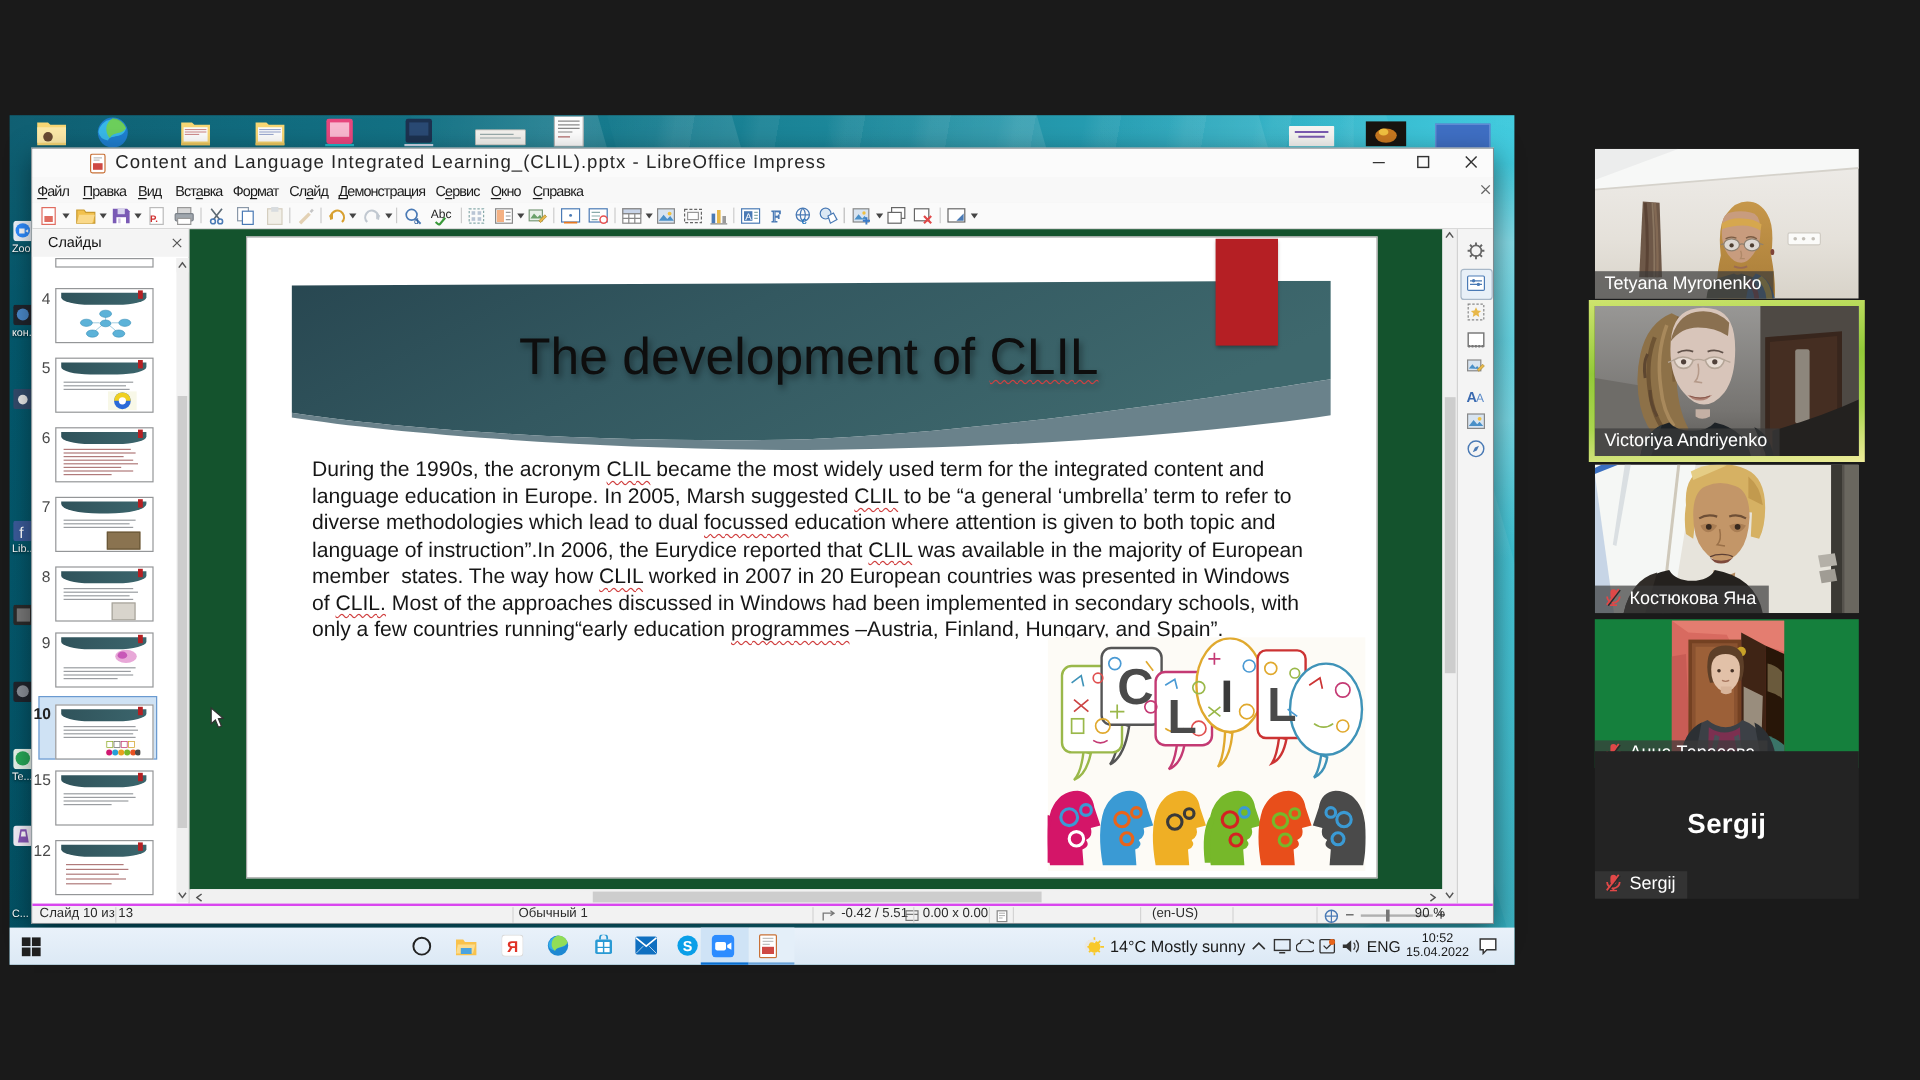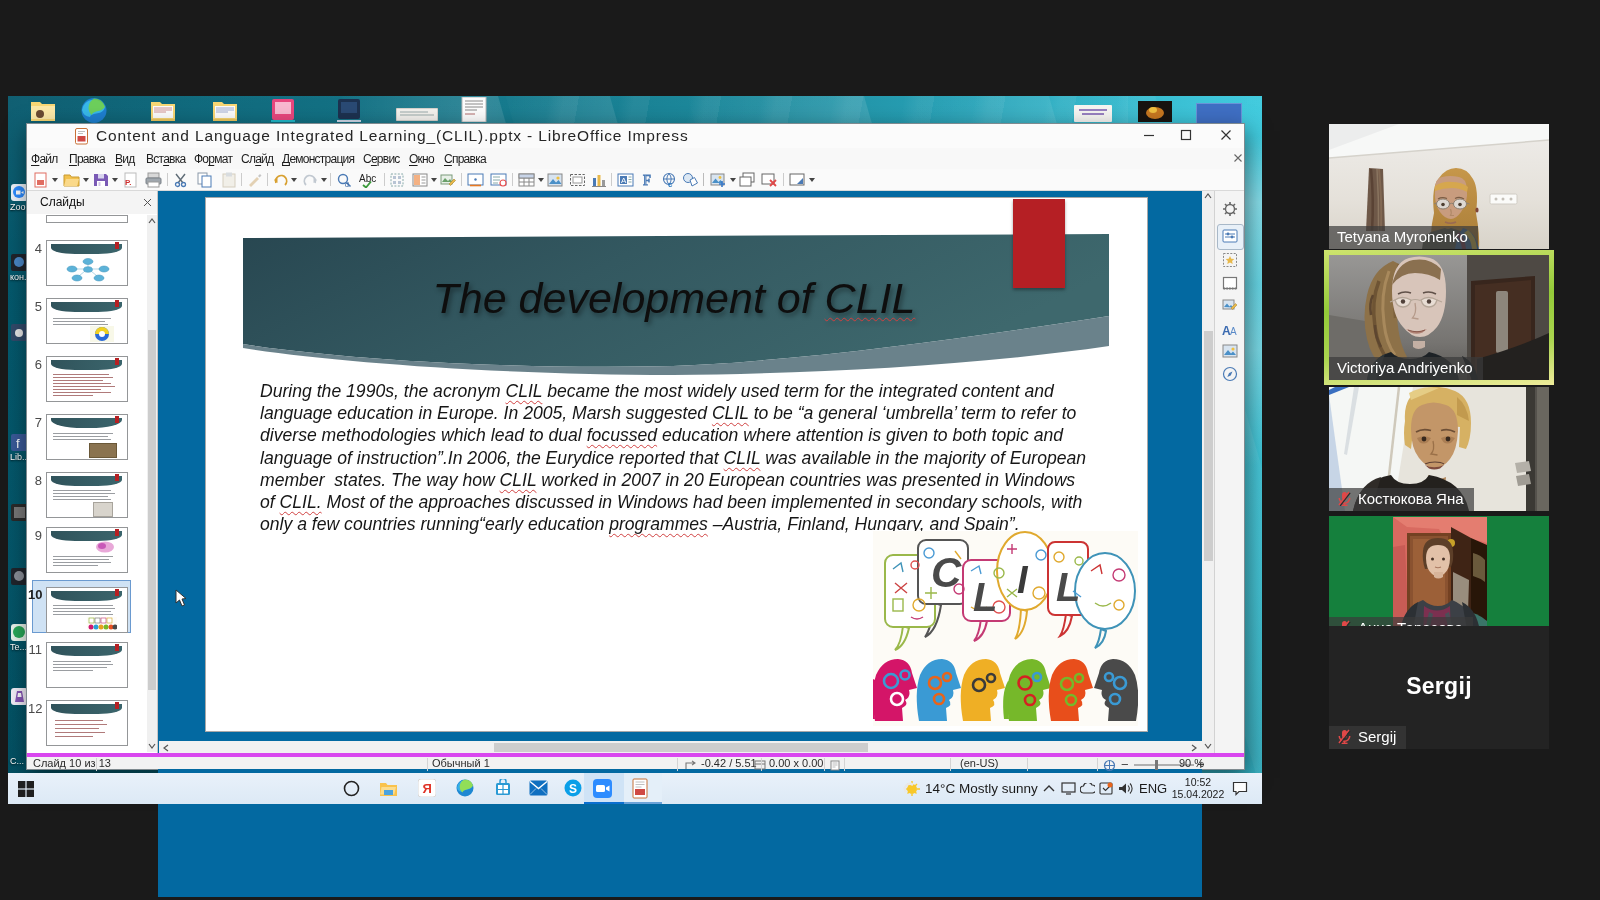--- a/index.html
+++ b/index.html
@@ -28,23 +28,23 @@
   .tband{position:absolute;left:4px;top:3px;width:71px;height:10px;background:linear-gradient(92deg,#30535b,#3b656c);border-radius:0 0 34% 34%/0 0 62% 62%;}
   .tdot{position:absolute;right:8px;top:1px;width:4px;height:7px;background:#b62023;}
   .tline{position:absolute;height:1px;background:#9a9da1;}
   .rline{position:absolute;height:1px;background:#b07a7a;}
   .sq{text-decoration:underline wavy 1px #d04040;text-underline-offset:3px;}
   #pscroll{position:absolute;left:120px;top:24px;width:10px;height:537px;background:#f0f0f0;}
   #vscroll{left:1175px;top:67px;width:12px;height:562px;background:#f0f0f0;}
   #hscroll{left:132px;top:617px;width:1043px;height:12px;background:#f1f1f1;}
   .arr{position:absolute;font-size:10px;color:#444;}
   #sidebar{left:1187px;top:67px;width:30px;height:562px;background:#f4f4f4;border-left:1px solid #d2d2d2;box-sizing:border-box;}
-  #work{left:131px;top:67px;width:1044px;height:706px;background:#0369a1;font-style:italic;}
+  #work{left:131px;top:67px;width:1044px;height:550px;background:#14532d;}
   #page{left:47px;top:6px;width:943px;height:535px;background:#ffffff;border:1px solid #a8a8a8;box-sizing:border-box;overflow:hidden;}
-  #statusbar{left:0;top:629px;width:1217px;height:16px;background:#f2f2f2;border-top:4px solid #d946ef;
+  #statusbar{left:0;top:629px;width:1217px;height:16px;background:#f2f2f2;border-top:2px solid #d946ef;
      font-size:11px;color:#2b2b2b;box-sizing:border-box;}
   #statusbar span{position:absolute;top:0px;}
   .ssep{position:absolute;top:1px;width:1px;height:13px;background:#d4d4d4;}
   #taskbar{left:8px;top:773px;width:1254px;height:31px;background:linear-gradient(180deg,#e9f1fa,#dce9f5);}
   .tile{position:absolute;left:1329px;width:220px;height:125px;background:#232323;overflow:hidden;}
   .nlabel{position:absolute;left:0;bottom:0;background:rgba(58,58,58,.70);color:#fff;
      font-size:15px;padding:2px 10px 4px 8px;white-space:nowrap;}
   .nlabel svg{display:inline;vertical-align:-2px;margin-right:7px;}
   svg{display:block;}
 </style>
@@ -464,21 +464,21 @@
           </g>
           <g fill="#fff">
             <rect x="2" y="1" width="5" height="5" stroke="#88a820" stroke-width=".6"></rect>
             <rect x="8" y="1" width="5" height="5" stroke="#666" stroke-width=".6"></rect>
             <rect x="14" y="1" width="5" height="5" stroke="#c03070" stroke-width=".6"></rect>
             <rect x="20" y="1" width="5" height="5" stroke="#d0a020" stroke-width=".6"></rect>
           </g>
         </svg>
     </div>
 
-    <div class="tnum" style="top:451px">11</div>
+    <div class="tnum" style="top:451px">15</div>
     <div class="thumb" style="top:451px">
       <div class="tband"></div>
         <div class="tdot"></div>
       <div class="tline" style="left:6px;top:18px;width:58px"></div>
       <div class="tline" style="left:6px;top:21px;width:60px"></div>
       <div class="tline" style="left:6px;top:24px;width:54px"></div>
       <div class="tline" style="left:6px;top:27px;width:40px"></div>
     </div>
 
     <div class="tnum" style="top:510px">12</div>

